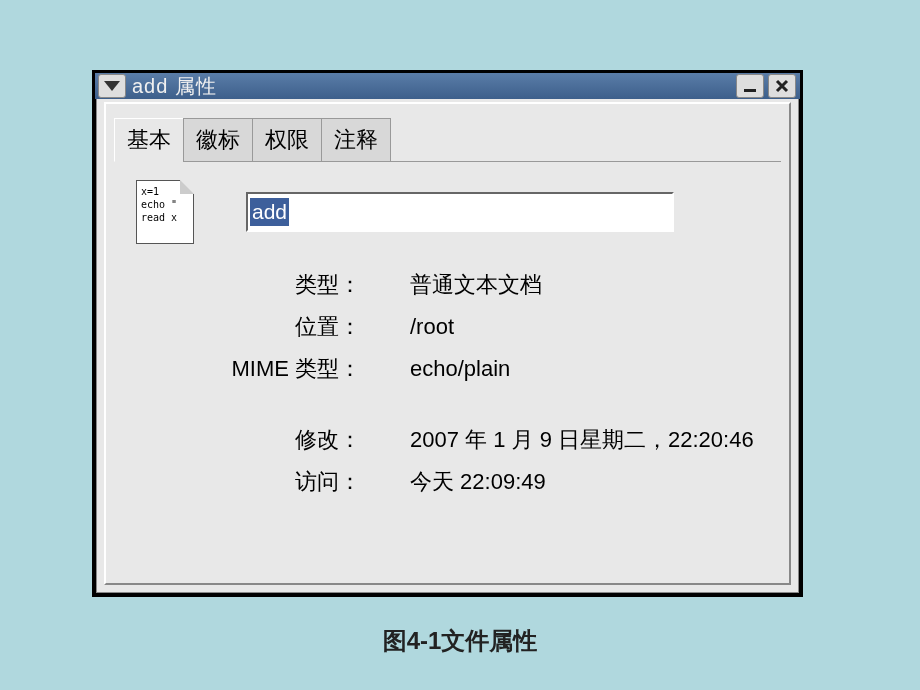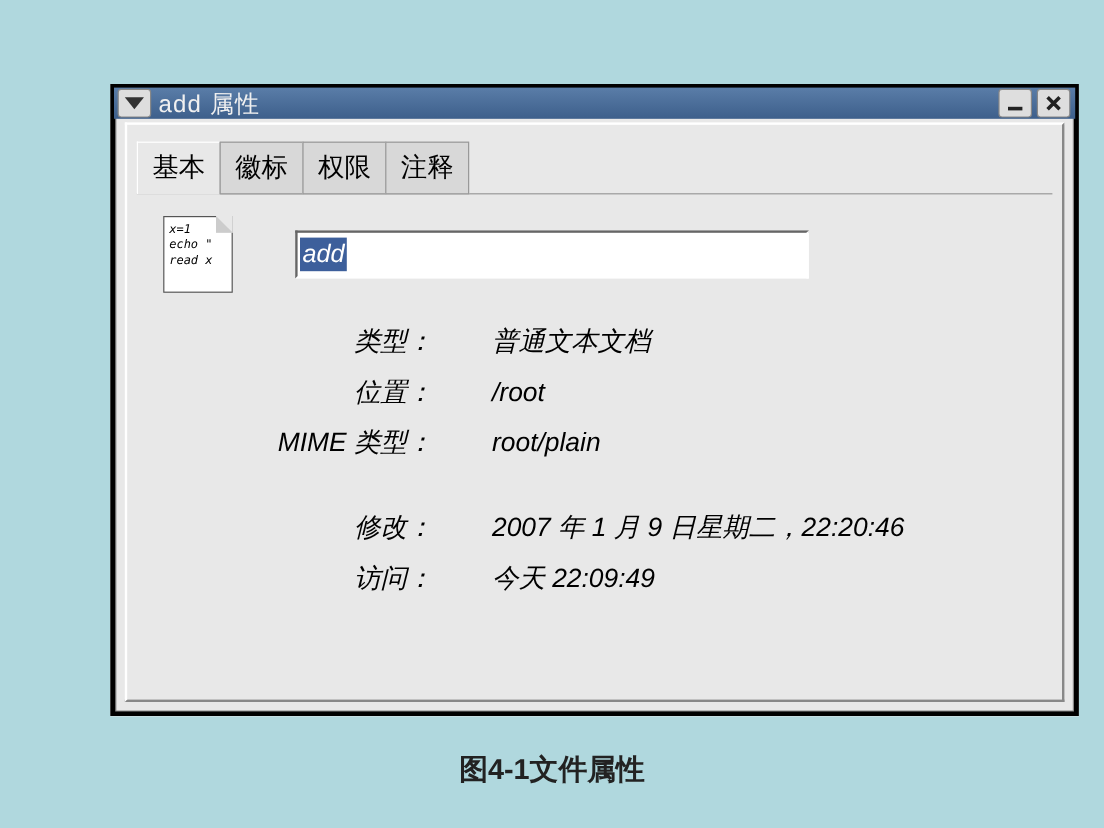--- a/index.html
+++ b/index.html
@@ -10,21 +10,21 @@
       background: #b0d8de;
       font-family: "Microsoft YaHei", "SimSun", sans-serif;
       position: relative;
       overflow: hidden;
     }
 
     .window {
       position: absolute;
       left: 92px;
       top: 70px;
-      width: 807px;
+      width: 711px;
       height: 527px;
       background: #e8e8e8;
       box-shadow: inset 0 0 0 4px #000, inset 0 0 0 5px #888;
     }
 
     .titlebar {
       position: absolute;
       top: 3px;
       left: 3px;
       right: 3px;
@@ -117,21 +117,20 @@
       border-top-color: #fff;
       border-left-color: #fff;
     }
 
     .tab-content {
       border-top: 1px solid #999;
       margin-left: 8px;
       margin-right: 8px;
       margin-top: -1px;
       padding: 18px 10px 10px 10px;
-      font-style: italic;
     }
 
     .row-top {
       display: flex;
       align-items: flex-start;
       margin-bottom: 20px;
     }
 
     .file-icon {
       width: 58px;
@@ -279,21 +278,21 @@
         <div class="info-row">
           <div class="info-label">类型：</div>
           <div class="info-value">普通文本文档</div>
         </div>
         <div class="info-row">
           <div class="info-label">位置：</div>
           <div class="info-value">/root</div>
         </div>
         <div class="info-row">
           <div class="info-label mime">MIME 类型：</div>
-          <div class="info-value">root/plain</div>
+          <div class="info-value">echo/plain</div>
         </div>
         <div class="gap"></div>
         <div class="info-row">
           <div class="info-label">修改：</div>
           <div class="info-value">2007 年  1 月 9 日星期二，22:20:46</div>
         </div>
         <div class="info-row">
           <div class="info-label">访问：</div>
           <div class="info-value">今天 22:09:49</div>
         </div>

